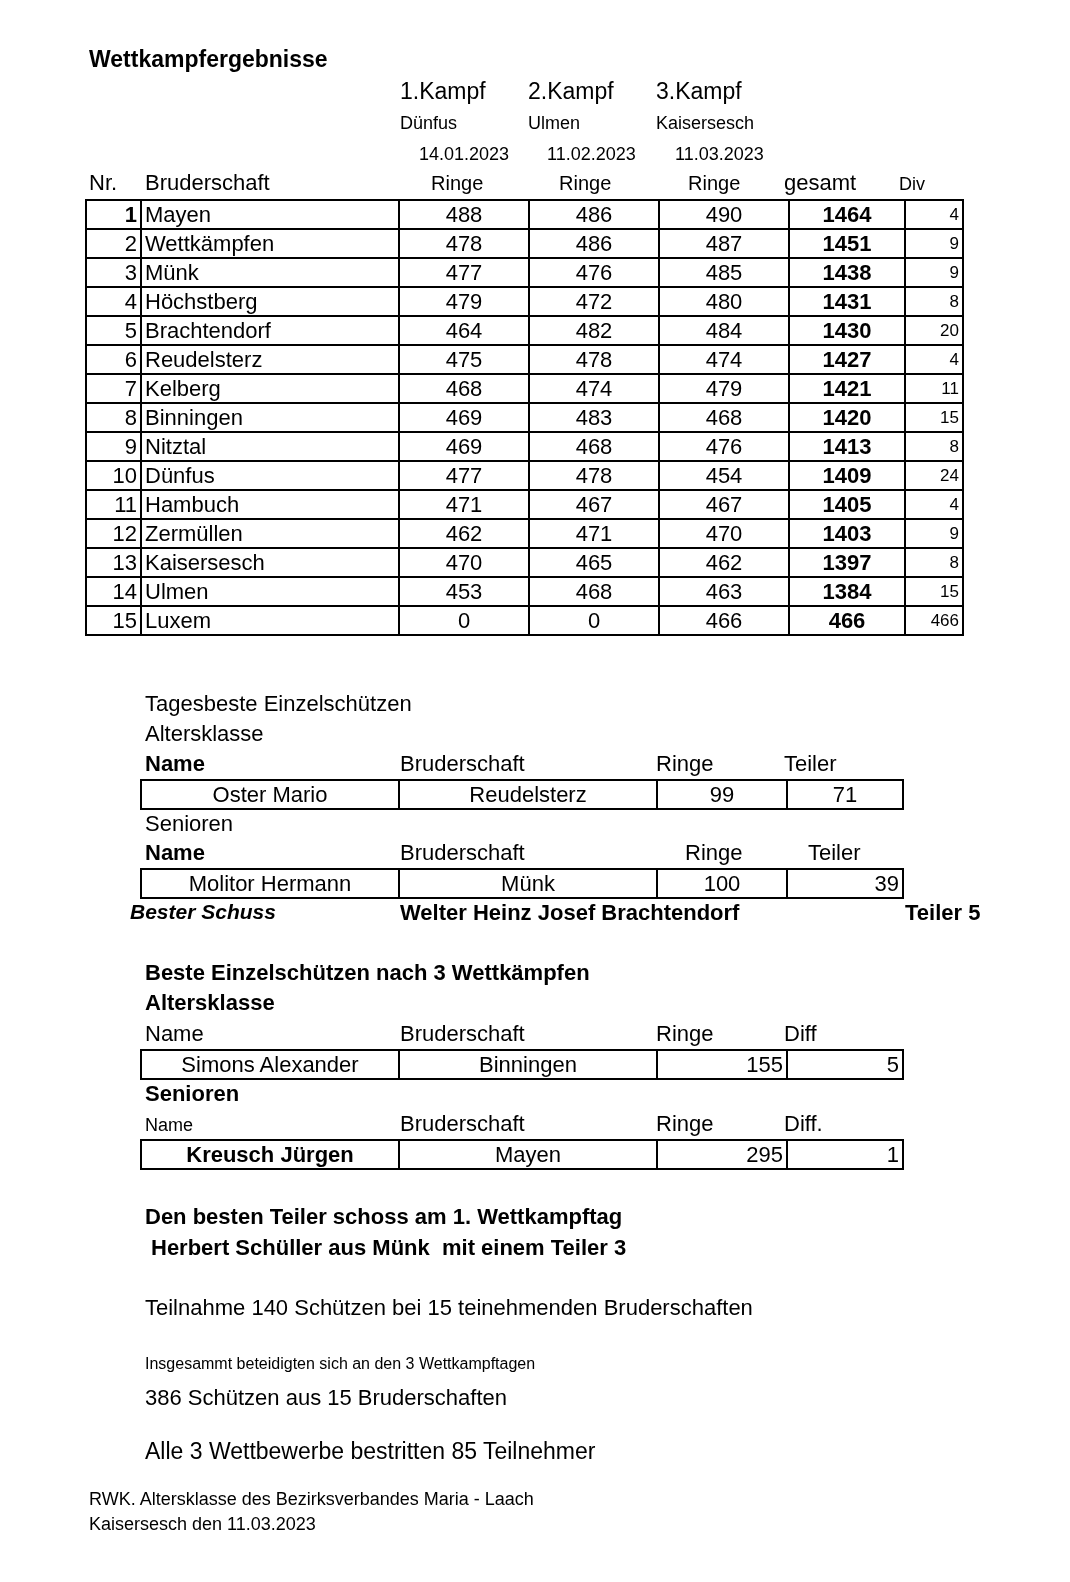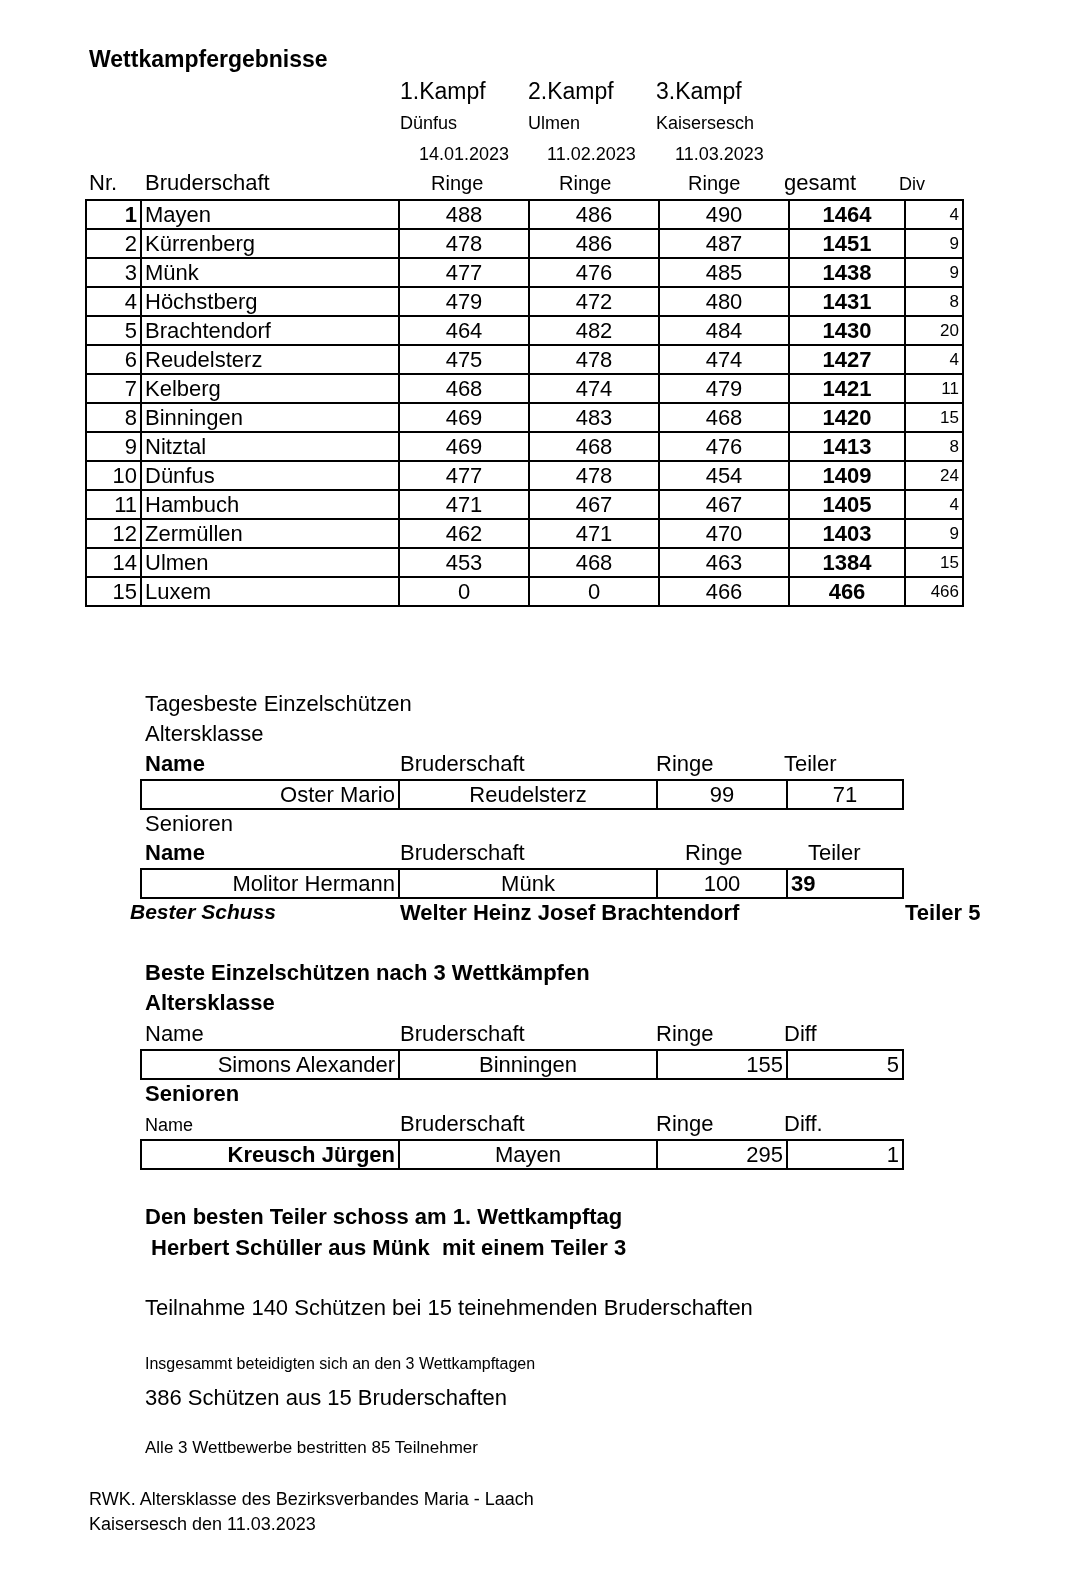--- a/index.html
+++ b/index.html
@@ -13,21 +13,21 @@
                 font-size:22px; }
   .main-table td { border:2px solid #000; height:27px; padding:0 3px; line-height:27px; }
   .c-nr { width:47px; text-align:right; }
   .c-name { width:250px; text-align:left; }
   .c-r { width:122px; text-align:center; }
   .c-tot { width:108px; text-align:center; font-weight:bold; }
   .c-div { width:50px; text-align:right; font-size:17px; vertical-align:bottom; }
 
   .small-table { position:absolute; left:140px; border-collapse:collapse; font-size:22px; }
   .small-table td { border:2px solid #000; height:27px; padding:0 3px; line-height:27px; }
-  .s-name { width:250px; text-align:right;margin-top:40px; }
+  .s-name { width:250px; text-align:center;margin-top:40px; }
   .s-club { width:250px; text-align:center; }
   .s-r { width:122px; }
   .s-t { width:108px; }
 </style>
 </head>
 <body>
 
 <div class="abs b" style="left:89px;top:46px;font-size:23px;">Wettkampfergebnisse</div>
 
 <div class="abs" style="left:400px;top:78px;font-size:23px;">1.Kampf</div>
@@ -56,21 +56,21 @@
       <td class="c-nr b">1</td>
       <td class="c-name">Mayen</td>
       <td class="c-r">488</td>
       <td class="c-r">486</td>
       <td class="c-r">490</td>
       <td class="c-tot">1464</td>
       <td class="c-div">4</td>
     </tr>
     <tr>
       <td class="c-nr">2</td>
-      <td class="c-name">Kürrenberg</td>
+      <td class="c-name">Wettkämpfen</td>
       <td class="c-r">478</td>
       <td class="c-r">486</td>
       <td class="c-r">487</td>
       <td class="c-tot">1451</td>
       <td class="c-div">9</td>
     </tr>
     <tr>
       <td class="c-nr">3</td>
       <td class="c-name">Münk</td>
       <td class="c-r">477</td>
@@ -154,20 +154,29 @@
     <tr>
       <td class="c-nr">12</td>
       <td class="c-name">Zermüllen</td>
       <td class="c-r">462</td>
       <td class="c-r">471</td>
       <td class="c-r">470</td>
       <td class="c-tot">1403</td>
       <td class="c-div">9</td>
     </tr>
     <tr>
+      <td class="c-nr">13</td>
+      <td class="c-name">Kaisersesch</td>
+      <td class="c-r">470</td>
+      <td class="c-r">465</td>
+      <td class="c-r">462</td>
+      <td class="c-tot">1397</td>
+      <td class="c-div">8</td>
+    </tr>
+    <tr>
       <td class="c-nr">14</td>
       <td class="c-name">Ulmen</td>
       <td class="c-r">453</td>
       <td class="c-r">468</td>
       <td class="c-r">463</td>
       <td class="c-tot">1384</td>
       <td class="c-div">15</td>
     </tr>
     <tr>
       <td class="c-nr">15</td>
@@ -204,21 +213,21 @@
 <div class="abs" style="left:400px;top:840px;font-size:22px;">Bruderschaft</div>
 <div class="abs" style="left:685px;top:840px;font-size:22px;">Ringe</div>
 <div class="abs" style="left:808px;top:840px;font-size:22px;">Teiler</div>
 
 <table class="small-table" style="top:868px;">
   <tbody>
       <tr>
     <td class="s-name">Molitor Hermann</td>
     <td class="s-club">Münk</td>
     <td class="s-r" style="text-align:center;">100</td>
-    <td class="s-t" style="text-align:left;font-weight:bold;">39</td>
+    <td class="s-t" style="text-align:right;">39</td>
   </tr>
 </tbody>
   </table>
 
 <div class="abs b" style="left:130px;top:900px;font-size:21px;font-style:italic;">Bester Schuss</div>
 <div class="abs b" style="left:400px;top:900px;font-size:22px;">Welter Heinz Josef Brachtendorf</div>
 <div class="abs b" style="left:905px;top:900px;font-size:22px;">Teiler 5</div>
 
 <div class="abs b" style="left:145px;top:960px;font-size:22px;">Beste Einzelschützen nach 3 Wettkämpfen</div>
 <div class="abs b" style="left:145px;top:990px;font-size:22px;">Altersklasse</div>
@@ -253,16 +262,16 @@
     <td class="s-t" style="text-align:right;">1</td>
   </tr>
 </tbody>
   </table>
 
 <div class="abs b" style="left:145px;top:1204px;font-size:22px;">Den besten Teiler schoss am 1. Wettkampftag</div>
 <div class="abs b" style="left:151px;top:1235px;font-size:22px;white-space:pre;">Herbert Schüller aus Münk  mit einem Teiler 3</div>
 <div class="abs" style="left:145px;top:1295px;font-size:22px;">Teilnahme 140 Schützen bei 15 teinehmenden Bruderschaften</div>
 <div class="abs" style="left:145px;top:1355px;font-size:16px;">Insgesammt beteidigten sich an den 3 Wettkampftagen</div>
 <div class="abs" style="left:145px;top:1385px;font-size:22px;">386 Schützen aus 15 Bruderschaften</div>
-<div class="abs" style="left:145px;top:1438px;font-size:17px;">Alle 3 Wettbewerbe bestritten 85 Teilnehmer</div>
+<div class="abs" style="left:145px;top:1438px;font-size:23px;">Alle 3 Wettbewerbe bestritten 85 Teilnehmer</div>
 
 <div class="abs" style="left:89px;top:1489px;font-size:18px;">RWK. Altersklasse des Bezirksverbandes Maria - Laach</div>
 <div class="abs" style="left:89px;top:1514px;font-size:18px;">Kaisersesch den 11.03.2023</div>
 
 </body></html>

